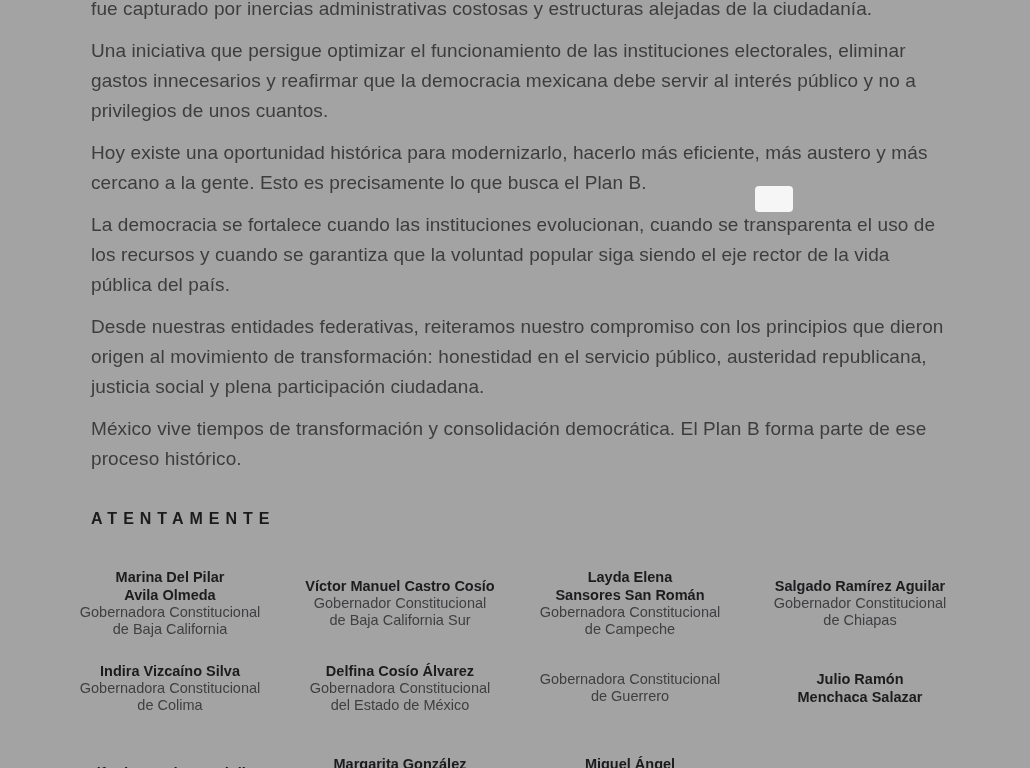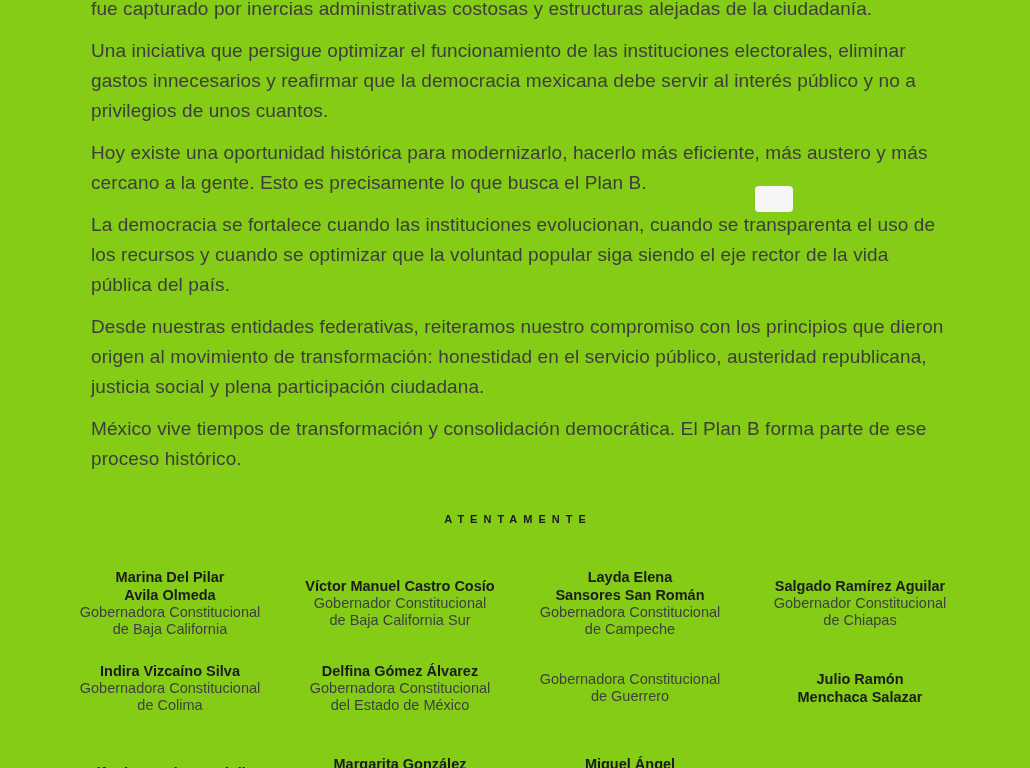--- a/index.html
+++ b/index.html
@@ -5,38 +5,38 @@
   html, body { margin: 0; padding: 0; }
   body {
     width: 1030px; height: 768px;
     background: #ffffff;
     overflow: hidden;
     font-family: "Liberation Sans", sans-serif;
   }
   .doc-page {
     position: relative;
     width: 1030px; height: 768px;
-    background: #84cc16;
+    background: #a3a3a3;
     overflow: hidden;
   }
   .text-col {
     margin-top: -6px;
     padding: 0 85px 0 91px;
   }
   .para {
     margin: 0 0 12px 0;
     font-size: 19px;
     line-height: 30px;
     color: #3d3d3d;
     letter-spacing: 0.1px;
   }
   .closing-heading {
     margin: 34px 0 0 0;
-    text-align: center;
-    font-size: 11px;
+    text-align: left;
+    font-size: 16px;
     font-weight: 700;
     letter-spacing: 6px;
     color: #1b1b1d;
     line-height: 22px;
   }
   .sig-grid {
     margin-top: 30px;
     padding: 0 55px;
     display: grid;
     grid-template-columns: repeat(4, 230px);
@@ -73,21 +73,21 @@
 </style>
 </head>
 <body>
 
 <div class="doc-page">
 
   <div class="text-col">
     <p class="para">fue capturado por inercias administrativas costosas y estructuras alejadas de la ciudadanía.</p>
     <p class="para">Una iniciativa que persigue optimizar el funcionamiento de las instituciones electorales, eliminar gastos innecesarios y reafirmar que la democracia mexicana debe servir al interés público y no a privilegios de unos cuantos.</p>
     <p class="para">Hoy existe una oportunidad histórica para modernizarlo, hacerlo más eficiente, más austero y más cercano a la gente. Esto es precisamente lo que busca el Plan B.</p>
-    <p class="para">La democracia se fortalece cuando las instituciones evolucionan, cuando se transparenta el uso de los recursos y cuando se optimizar que la voluntad popular siga siendo el eje rector de la vida pública del país.</p>
+    <p class="para">La democracia se fortalece cuando las instituciones evolucionan, cuando se transparenta el uso de los recursos y cuando se garantiza que la voluntad popular siga siendo el eje rector de la vida pública del país.</p>
     <p class="para">Desde nuestras entidades federativas, reiteramos nuestro compromiso con los principios que dieron origen al movimiento de transformación: honestidad en el servicio público, austeridad republicana, justicia social y plena participación ciudadana.</p>
     <p class="para">México vive tiempos de transformación y consolidación democrática. El Plan B forma parte de ese proceso histórico.</p>
     <div class="closing-heading">ATENTAMENTE</div>
   </div>
 
   <div class="sig-grid">
 
     <div class="sig-cell">
       <div class="sig-name">Marina Del Pilar
 Avila Olmeda</div>
@@ -110,21 +110,21 @@
       <div class="sig-title">Gobernador Constitucional
 de Chiapas</div>
     </div>
 
     <div class="sig-cell">
       <div class="sig-name">Indira Vizcaíno Silva</div>
       <div class="sig-title">Gobernadora Constitucional
 de Colima</div>
     </div>
     <div class="sig-cell">
-      <div class="sig-name">Delfina Gómez Álvarez</div>
+      <div class="sig-name">Delfina Cosío Álvarez</div>
       <div class="sig-title">Gobernadora Constitucional
 del Estado de México</div>
     </div>
     <div class="sig-cell">
       <div class="sig-title">Gobernadora Constitucional
 de Guerrero</div>
     </div>
 
     <div class="sig-cell">
       <div class="sig-name">Julio Ramón

